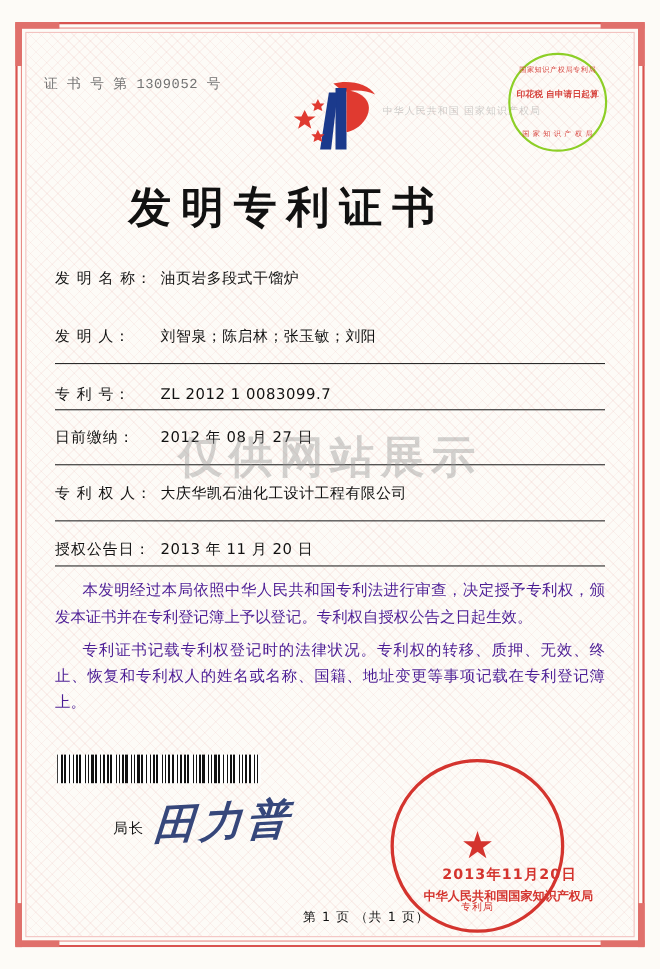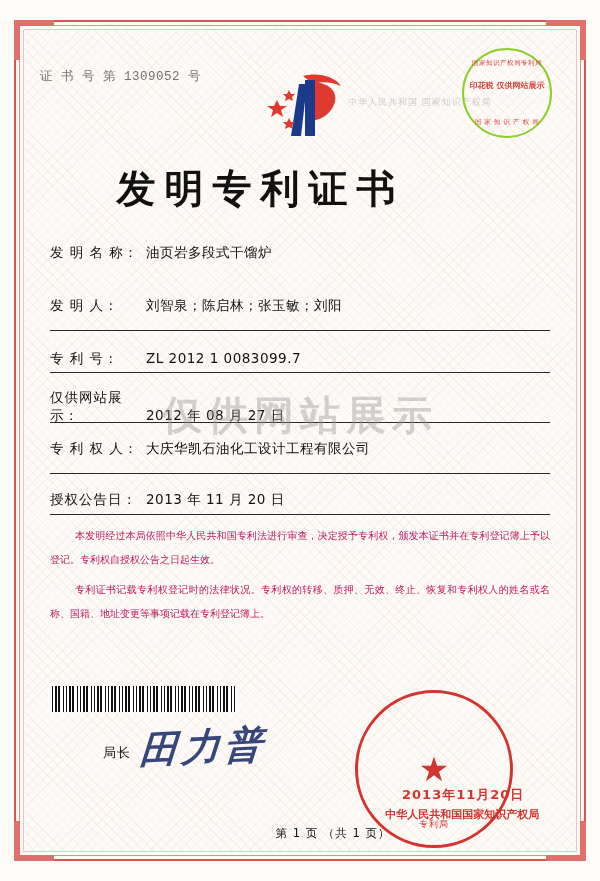--- a/index.html
+++ b/index.html
@@ -166,23 +166,23 @@
   .r2 { top: 372px; }
   .r3 { top: 422px; }
   .r4 { top: 473px; }
   .r5 { top: 514px; }
 
   
   .body-text {
     position: absolute;
     left: 50px; top: 524px;
     width: 500px;
-    font-size: 10px;
+    font-size: 14px;
     line-height: 24px;
-    color: #be185d;
+    color: #4c1d95;
     text-align: justify;
     font-family: Liberation Sans, sans-serif;
   }
   .body-text p {
     margin: 0 0 6px 0;
     text-indent: 25px;
   }
 
   
   .barcode {
@@ -330,39 +330,39 @@
         <polygon points="34,48 36,52 40,52 37,55 38,59 34,57 30,59 31,55 28,52 32,52" fill="#e03a30"></polygon>
       </svg>
     </div>
 
     <div class="ghost">中华人民共和国
 国家知识产权局</div>
 
     <div class="seal-top">
       <div class="arc-top">国家知识产权局专利局</div>
       <div class="mid">印花税
-仅供网站展示</div>
+自申请日起算</div>
       <div class="arc-bottom">国 家 知 识 产 权 局</div>
     </div>
 
     <div class="title">发明专利证书</div>
 
     <div class="field f1">
       <span class="lab">发 明 名 称：</span><span class="val">油页岩多段式干馏炉</span>
     </div>
     <div class="field f2">
       <span class="lab">发 明 人：</span><span class="val">刘智泉；陈启林；张玉敏；刘阳</span>
     </div>
     <div class="rule r1"></div>
     <div class="field f3">
       <span class="lab">专 利 号：</span><span class="val">ZL 2012 1 0083099.7</span>
     </div>
     <div class="rule r2"></div>
     <div class="field f4">
-      <span class="lab">仅供网站展示：</span><span class="val">2012 年 08 月 27 日</span>
+      <span class="lab">日前缴纳：</span><span class="val">2012 年 08 月 27 日</span>
     </div>
     <div class="rule r3"></div>
     <div class="field f5">
       <span class="lab">专 利 权 人：</span><span class="val">大庆华凯石油化工设计工程有限公司</span>
     </div>
     <div class="rule r4"></div>
     <div class="field f6">
       <span class="lab">授权公告日：</span><span class="val">2013 年 11 月 20 日</span>
     </div>
     <div class="rule r5"></div>

